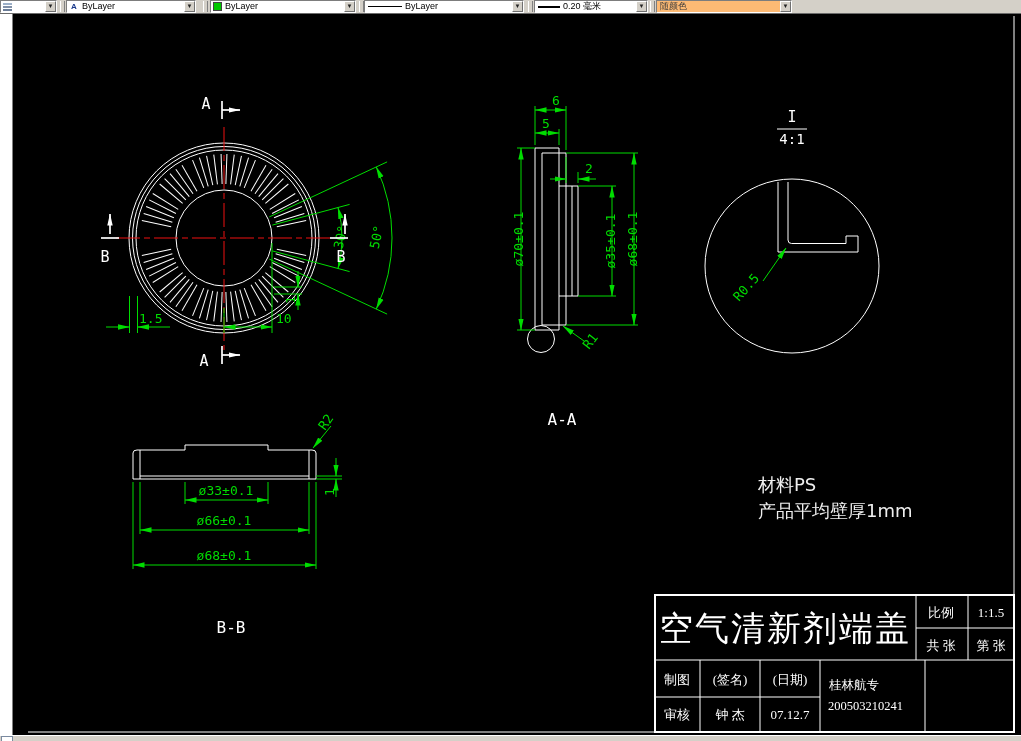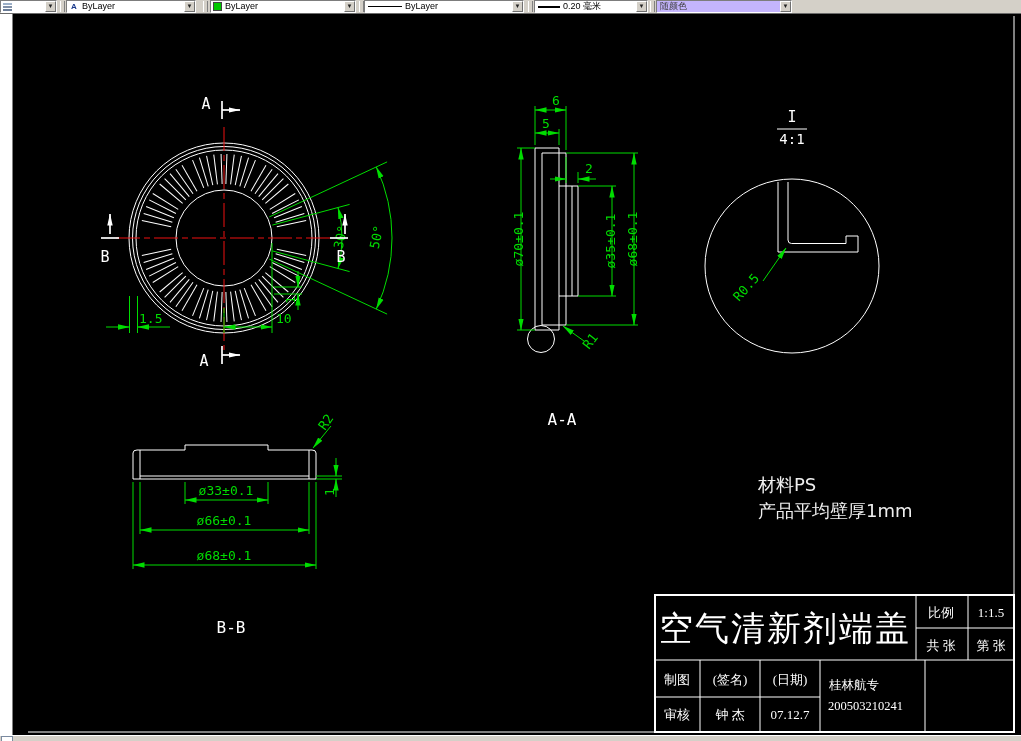--- a/index.html
+++ b/index.html
@@ -4,21 +4,21 @@
 <style>
   html,body{margin:0;padding:0}
   body{width:1021px;height:741px;position:relative;background:#d4d0c8;overflow:hidden;
        font-family:"Liberation Sans",sans-serif}
 
   
   .toolbar{position:absolute;top:0;left:0;width:1021px;height:14px;background:#d4d0c8;
            border-bottom:1px solid #6b6b6b;box-sizing:border-box;z-index:5}
   .combo{position:absolute;top:0;height:13px;background:#fff;border:1px solid;
          border-color:#7d7d7d #ffffff #ffffff #7d7d7d;display:flex;align-items:center;box-sizing:border-box}
-  .combo.disabled{background:#c4b5fd}
+  .combo.disabled{background:#fdba74}
   .cfield{flex:1;font-size:9px;line-height:11px;color:#000;padding-left:3px;white-space:nowrap;overflow:hidden}
   .combo.disabled .cfield{color:#3c3c3c}
   .carrow{width:11px;height:11px;background:#d4d0c8;border:1px solid;border-color:#fff #6f6f6f #6f6f6f #fff;
           font-size:6px;line-height:9px;text-align:center;color:#222;flex:none;box-sizing:border-box}
   .cicon{flex:none;width:10px;height:10px;margin-left:2px;font-size:8px;line-height:10px;
          text-align:center;color:#1b3a8c;font-weight:bold}
   .layericon{flex:none;width:9px;height:8px;margin-left:2px;background:
      linear-gradient(#9db0c8 0 2px,#fff 2px 3px,#8090a8 3px 5px,#fff 5px 6px,#6b7d98 6px 8px)}
   .swatch{width:7px;height:7px;background:#00c800;border:1px solid #444;margin-left:2px;flex:none}
   .ltline{width:34px;height:1px;background:#000;margin-left:3px;flex:none}

